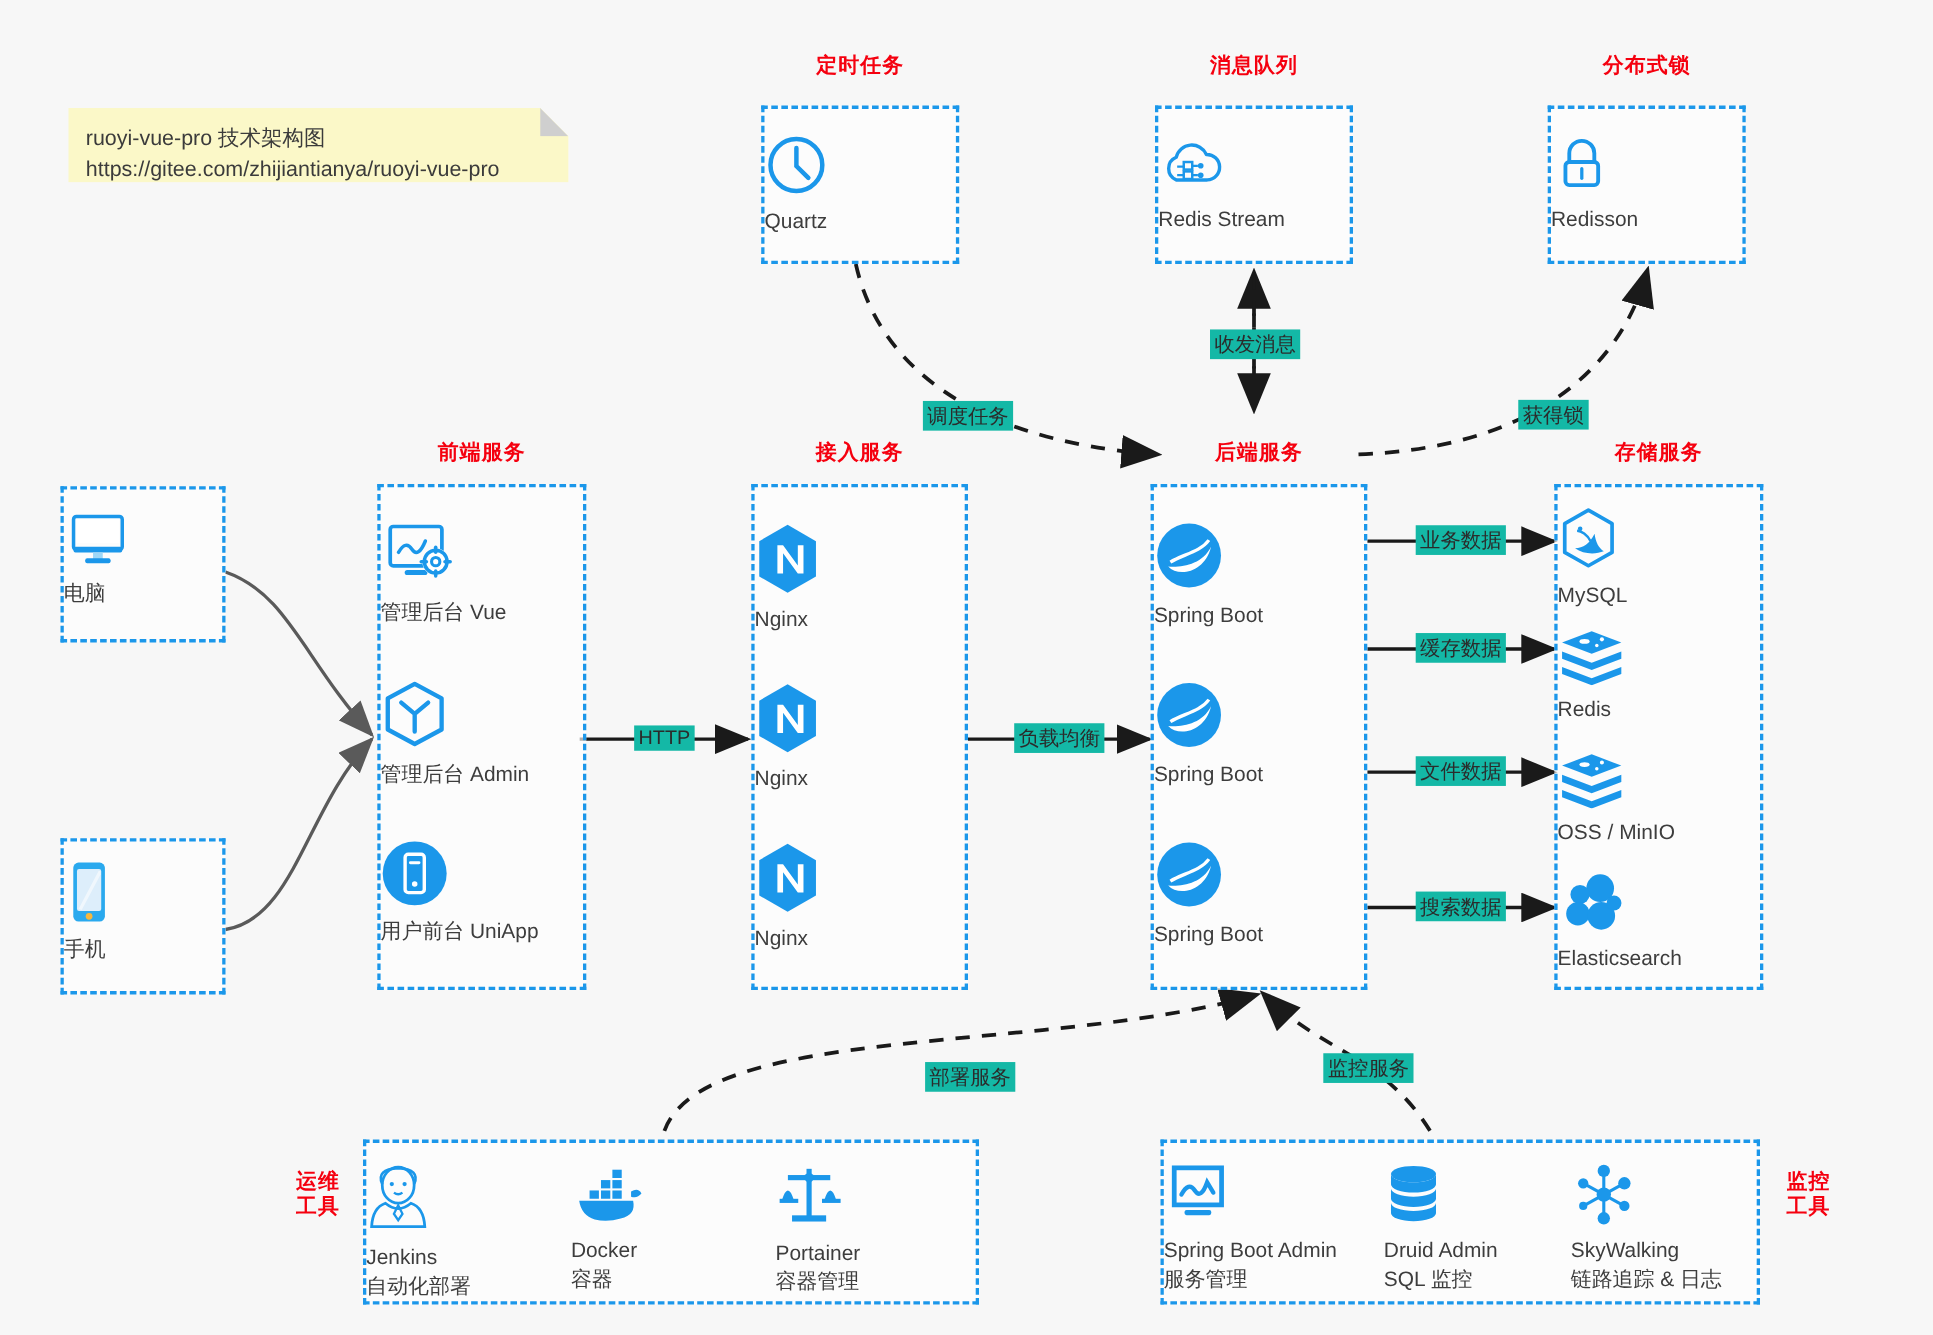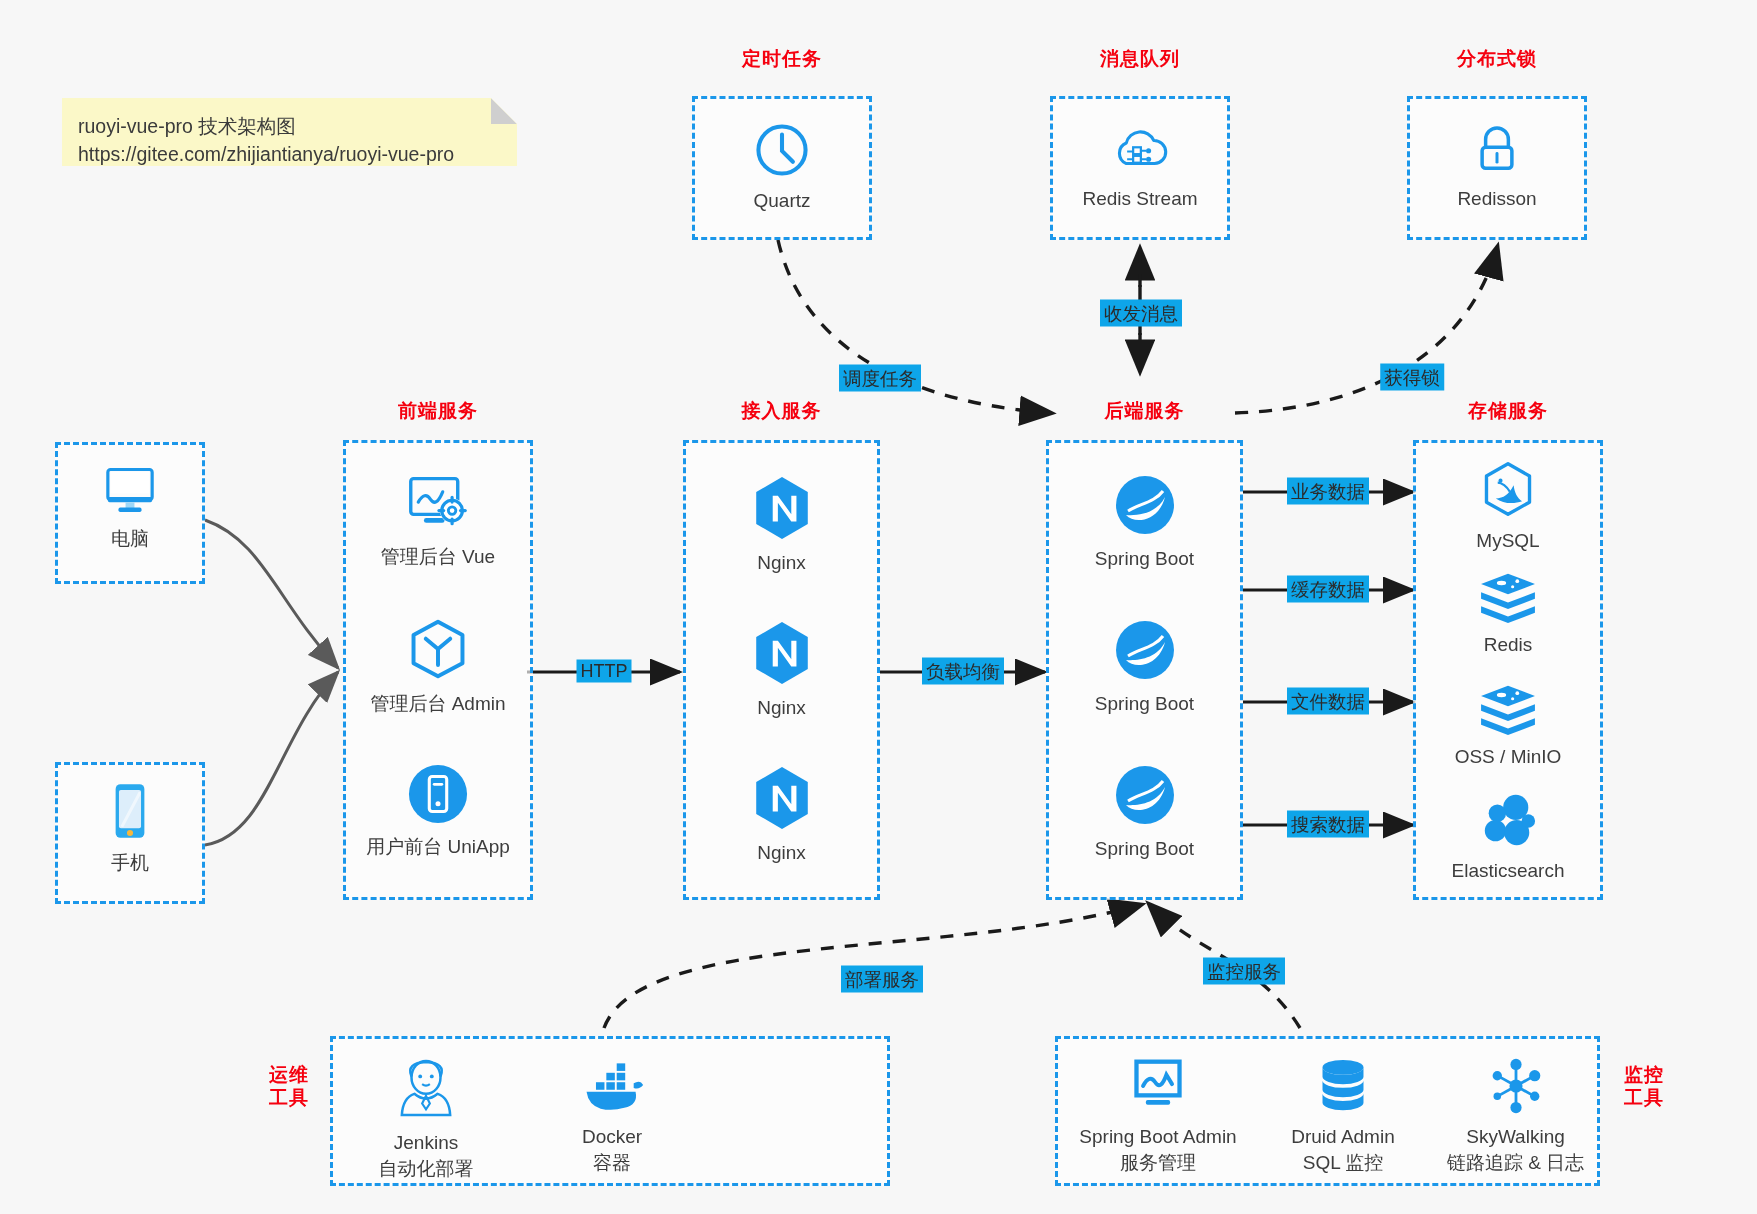--- a/index.html
+++ b/index.html
@@ -41,33 +41,33 @@
     text-align:center;white-space:nowrap;
     letter-spacing:1px;
   }
   .gtitle.vert{
     line-height:1.22;white-space:normal;width:58px;
   }
 
   
   .node{
     position:absolute;width:100%;left:0;
-    display:flex;flex-direction:column;align-items:center;
+    display:flex;flex-direction:column;align-items:flex-start;
   }
   .node .lbl{
     font-size:19px;color:#3d3d3d;margin-top:6px;text-align:center;
     white-space:nowrap;line-height:1.3;
   }
   .node .lbl2{font-size:19px;color:#3d3d3d;text-align:center;white-space:nowrap;line-height:1.35;}
   .ico{display:block;}
 
   
   .elbl{
     position:absolute;font-size:18px;color:#2b2b2b;
-    background:#0ea5e9;padding:1px 4px;white-space:nowrap;
+    background:#14b8a6;padding:1px 4px;white-space:nowrap;
     transform:translate(-50%,-50%);
   }
   .elbl.cn{font-size:18.5px;}
 </style>
 </head>
 <body>
 
 <div class="canvas">
 
   <svg class="edges" viewBox="0 0 1757 1214">
@@ -378,20 +378,38 @@
           <circle cx="24" cy="20" r="2" fill="#1b97ea"></circle>
           <circle cx="36" cy="20" r="2" fill="#1b97ea"></circle>
           <path d="M26 28 q4 3 8 0" fill="none" stroke="#1b97ea" stroke-width="2.2"></path>
           <path d="M18 38 q12 10 24 0 q12 4 13 22 L5 60 q1 -18 13 -22 Z" fill="none" stroke="#1b97ea" stroke-width="2.6"></path>
           <path d="M30 40 L26 48 L30 54 L34 48 Z" fill="none" stroke="#1b97ea" stroke-width="2.2"></path>
         </svg>
       </span>
       <span class="lbl">Jenkins</span>
       <span class="lbl2">自动化部署</span>
     </div>
+    <div class="node" style="top:18px;left:372px;width:186px;">
+      <span class="ico">
+        <svg width="62" height="60" viewBox="0 0 66 62">
+          <g fill="#1b97ea">
+            <rect x="30" y="5" width="5" height="48"></rect>
+            <rect x="12" y="11" width="41" height="5"></rect>
+            <rect x="16" y="50" width="33" height="6"></rect>
+            <path d="M6 36 q6 -20 12 0 Z"></path>
+            <path d="M47 36 q6 -20 12 0 Z"></path>
+            <rect x="4" y="34" width="18" height="4"></rect>
+            <rect x="45" y="34" width="18" height="4"></rect>
+            <circle cx="32.5" cy="13.5" r="4.5"></circle>
+          </g>
+        </svg>
+      </span>
+      <span class="lbl">Portainer</span>
+      <span class="lbl2">容器管理</span>
+    </div>
   </div>
 
   <div class="gtitle vert" style="left:1615px;top:1063px;">
     <div>监控</div>
     <div>工具</div>
   </div>
   <div class="gbox" style="left:1055px;top:1036px;width:545px;height:150px;">
     <div class="node" style="top:18px;left:0;width:200px;">
       <span class="ico">
         <svg width="62" height="58" viewBox="0 0 66 62">

